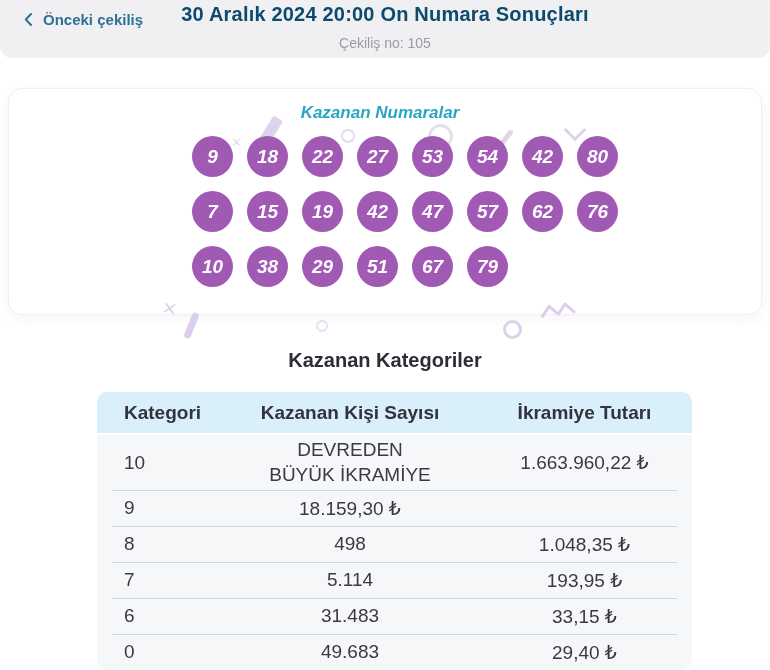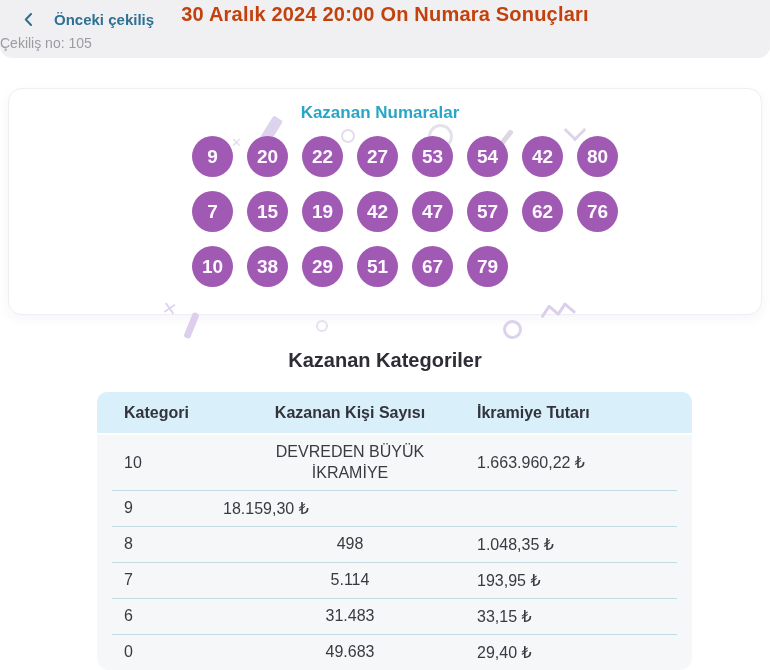--- a/index.html
+++ b/index.html
@@ -8,39 +8,39 @@
     background:#ffffff;
     font-family:"Liberation Sans","DejaVu Sans",sans-serif;
     -webkit-font-smoothing:antialiased;
   }
   
   .top-bar{
     position:absolute;top:0;left:0;right:0;height:58px;
     background:#f0f0f2;border-radius:0 0 12px 12px;z-index:4;
   }
   .back-link{
-    position:absolute;left:24px;top:11px;display:flex;align-items:center;gap:22px;
+    position:absolute;left:24px;top:11px;display:flex;align-items:center;gap:11px;
     color:#2e7192;font-size:15px;font-weight:700;cursor:pointer;
   }
   .back-link svg{display:block;}
   .page-title{
     position:absolute;top:3px;left:0;width:100%;text-align:center;
-    color:#c2410c;font-size:20px;font-weight:700;letter-spacing:.2px;
+    color:#0c4a6e;font-size:20px;font-weight:700;letter-spacing:.2px;
   }
   .draw-no{
-    position:absolute;top:35px;left:0;width:100%;
+    position:absolute;top:35px;left:0;width:100%;text-align:center;
     color:#9b9ba2;font-size:14px;
   }
   
   .numbers-card{
     position:absolute;top:88px;left:8px;right:8px;height:225px;
     background:#ffffff;border:1px solid #f0edf4;border-radius:14px;
     box-shadow:0 4px 12px rgba(80,60,110,.05);z-index:1;
   }
-  .numbers-content{position:absolute;top:88px;left:0;right:10px;z-index:3;}
+  .numbers-content{position:absolute;top:88px;left:0;right:10px;z-index:3;font-style:italic;}
   .numbers-heading{
     text-align:center;margin:15px 0 0;color:#2aa6c5;
     font-size:17px;font-weight:700;
   }
   .ball-rows{width:428px;margin:13px 0 0 192px;display:flex;flex-direction:column;gap:14px;}
   .ball-row{display:flex;gap:14px;}
   .ball{
     width:41px;height:41px;border-radius:50%;background:#a15ab4;
     color:#fdf9ff;font-size:19px;font-weight:700;
     display:flex;align-items:center;justify-content:center;
@@ -48,42 +48,42 @@
   
   .deco{position:absolute;z-index:2;pointer-events:none;}
   .deco-bar{background:#ded3ed;border-radius:2px;}
   .deco-ring{border-radius:50%;}
   .deco-x{color:#ddd1ec;font-weight:700;line-height:1;}
   
   .cat-heading{
     position:absolute;top:349px;left:0;width:100%;text-align:center;
     color:#2d2d36;font-size:20px;font-weight:700;z-index:3;
   }
-  .cat-table{position:absolute;top:392px;left:97px;width:595px;z-index:3;font-size:16px;}
+  .cat-table{position:absolute;top:392px;left:97px;width:595px;z-index:3;font-size:19px;}
   .t-head{
     height:41px;background:#d9eff9;border-radius:10px 10px 0 0;
     display:grid;grid-template-columns:126px 254px 1fr;align-items:center;
     color:#33333c;font-weight:700;
   }
   .t-body{
     background:#f6f7f9;border-radius:0 0 12px 12px;margin-top:2px;
     color:#3a3a42;
   }
   .t-row{
     display:grid;grid-template-columns:126px 254px 1fr;align-items:center;
     min-height:36px;position:relative;
   }
   .t-row.jackpot{min-height:55px;}
   .t-row:not(:first-child)::before{
     content:"";position:absolute;top:0;left:15px;right:15px;height:1px;
     background:#c3dbe2;
   }
   .c-left{padding-left:27px;text-align:left;}
   .c-center{text-align:center;}
-  .c-right{text-align:left;}
+  .c-right{text-align:center;}
   .winners-jackpot{display:inline-block;max-width:175px;line-height:1.3;}
 </style>
 </head>
 <body>
 
 <div class="top-bar">
   <div class="back-link">
     <span>
       <svg width="8" height="13" viewBox="0 0 8 13">
           <path d="M7 1 L1.8 6.5 L7 12" fill="none" stroke="#2e7192" stroke-width="2" stroke-linecap="round" stroke-linejoin="round"></path>
@@ -111,21 +111,21 @@
   <svg width="38" height="20" viewBox="0 0 38 20">
       <polyline points="2,14 10,5 18,14 26,5 34,14" fill="none" stroke="#dccfec" stroke-width="3" stroke-linecap="round" stroke-linejoin="round"></polyline>
     </svg>
 </div>
 
 <div class="numbers-content">
   <div class="numbers-heading">Kazanan Numaralar</div>
   <div class="ball-rows">
     <div class="ball-row">
       <div class="ball">9</div>
-      <div class="ball">20</div>
+      <div class="ball">18</div>
       <div class="ball">22</div>
       <div class="ball">27</div>
       <div class="ball">53</div>
       <div class="ball">54</div>
       <div class="ball">42</div>
       <div class="ball">80</div>
     </div>
     <div class="ball-row">
       <div class="ball">7</div>
       <div class="ball">15</div>

